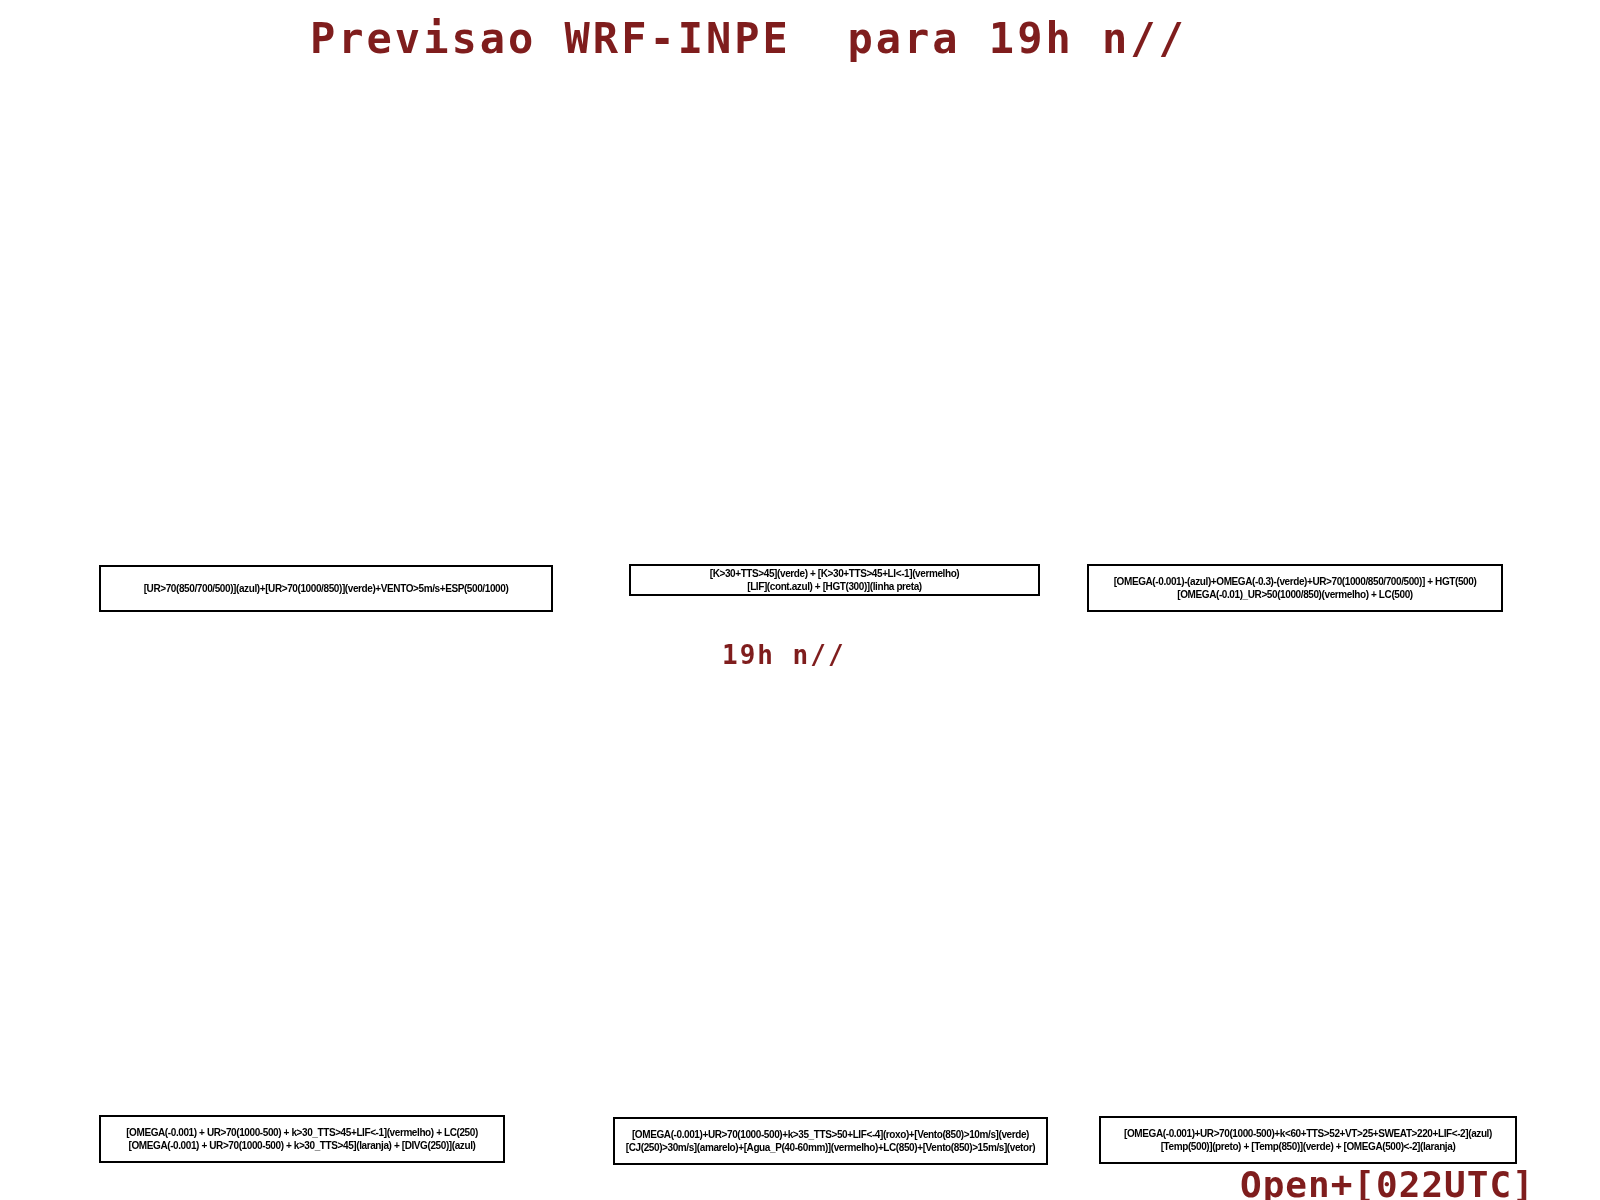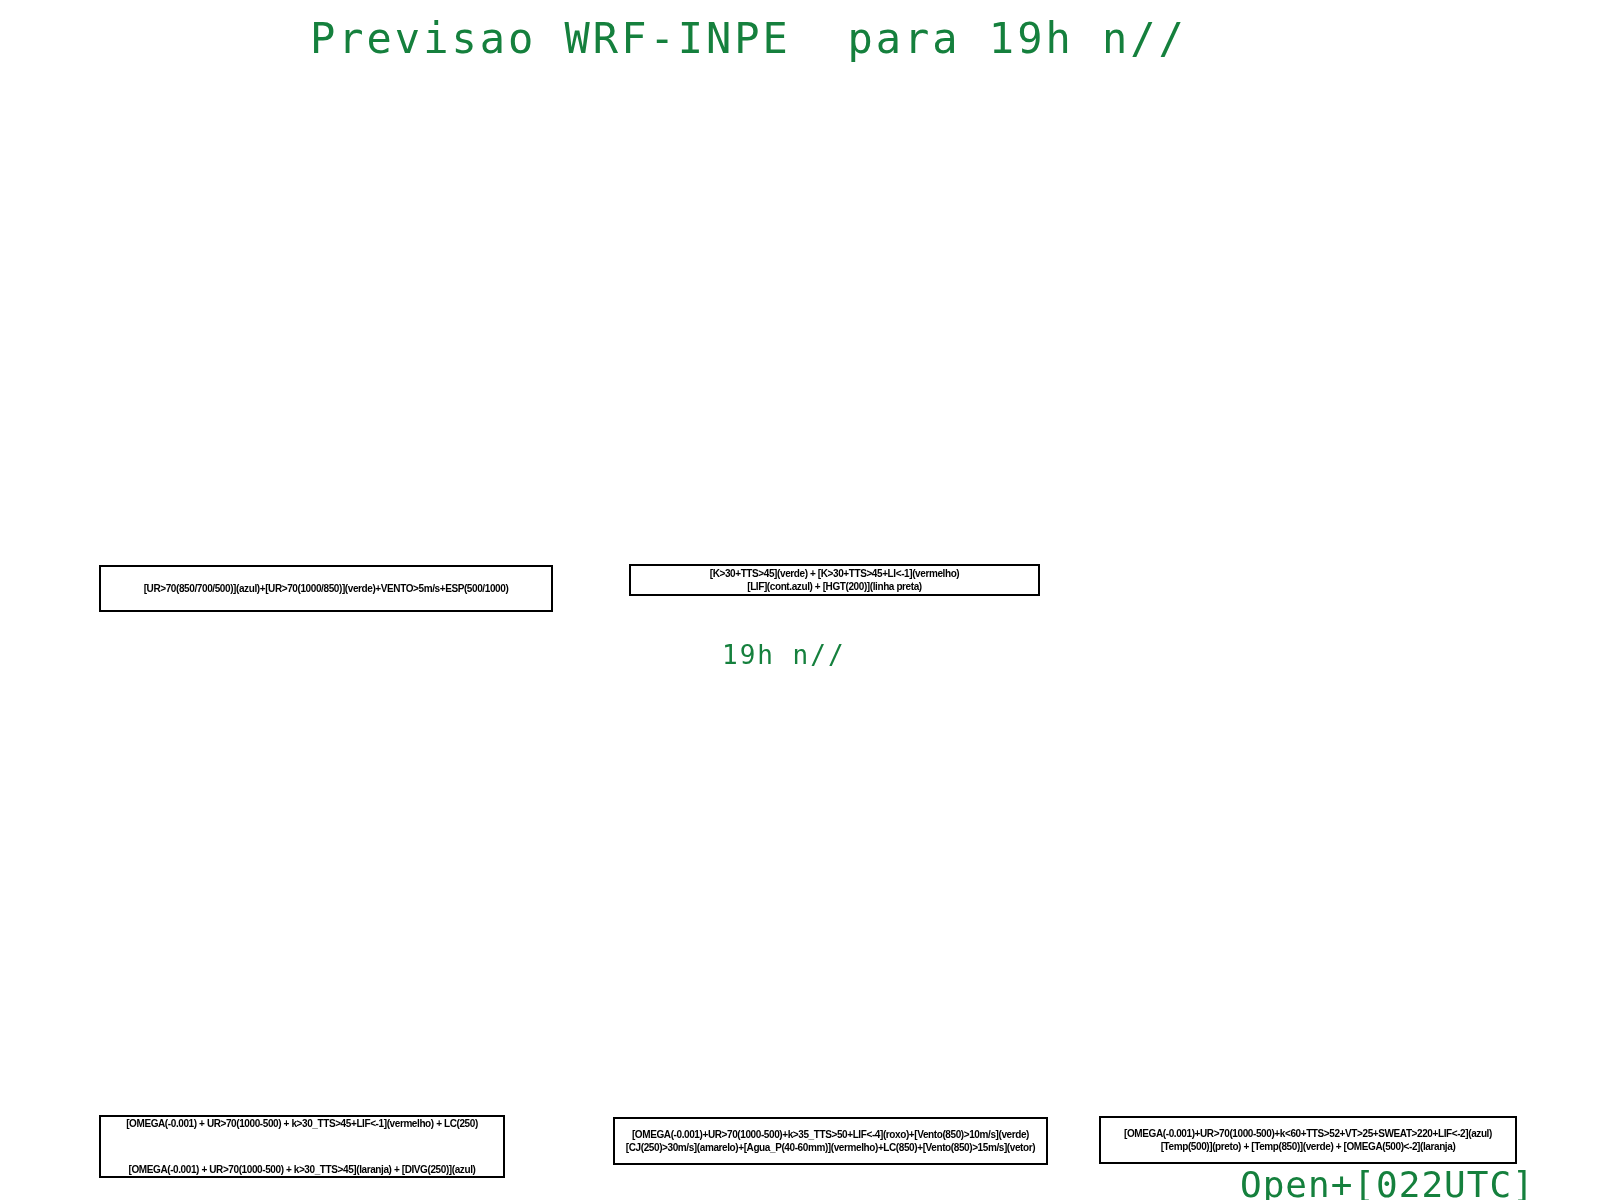--- a/index.html
+++ b/index.html
@@ -13,22 +13,22 @@
     height: 1200px;
     background: #ffffff;
     overflow: hidden;
     font-family: "Liberation Sans", sans-serif;
     color: #000000;
   }
   
   .plotter-text {
     position: absolute;
     font-family: "DejaVu Sans Mono", monospace;
-    font-weight: normal;
-    color: #15803d;
+    font-weight: bold;
+    color: #7f1d1d;
     white-space: pre;
   }
   .page-title {
     left: 310px;
     top: 14px;
     font-size: 42px;
     letter-spacing: 3px;
   }
   .center-label {
     left: 722px;
@@ -60,41 +60,45 @@
     letter-spacing: -0.4px;
     white-space: nowrap;
     color: #000000;
     text-align: center;
   }
   .caption-line:empty { display: none; }
   
   #box0 { left: 99px;   top: 565px;  width: 454px; height: 47px; }
   #box1 { left: 592px;  top: 564px;  width: 411px; height: 32px; margin-left: 37px; }
   #box2 { left: 1087px; top: 564px;  width: 416px; height: 48px; }
-  #box3 { left: 99px;   top: 1115px; width: 406px; height: 63px; justify-content: space-between; }
+  #box3 { left: 99px;   top: 1115px; width: 406px; height: 48px; }
   #box4 { left: 585px;  top: 1117px; width: 435px; height: 48px; margin-left: 28px; }
   #box5 { left: 1085px; top: 1116px; width: 418px; height: 48px; margin-left: 14px; }
 </style>
 </head>
 <body>
 
 <div class="page">
 
   <div class="plotter-text page-title">Previsao WRF-INPE  para 19h n//</div>
 
   <div id="box0" class="caption-box">
     <span class="caption-line">[UR&gt;70(850/700/500)](azul)+[UR&gt;70(1000/850)](verde)+VENTO&gt;5m/s+ESP(500/1000)</span>
 
   </div>
 
   <div id="box1" class="caption-box">
     <span class="caption-line">[K&gt;30+TTS&gt;45](verde)  +  [K&gt;30+TTS&gt;45+LI&lt;-1](vermelho)</span>
-    <span class="caption-line">[LIF](cont.azul)  +  [HGT(200)](linha preta)</span>
+    <span class="caption-line">[LIF](cont.azul)  +  [HGT(300)](linha preta)</span>
   </div>
 
+  <div id="box2" class="caption-box">
+    <span class="caption-line">[OMEGA(-0.001)-(azul)+OMEGA(-0.3)-(verde)+UR&gt;70(1000/850/700/500)]  +  HGT(500)</span>
+    <span class="caption-line">[OMEGA(-0.01)_UR&gt;50(1000/850)(vermelho)  +  LC(500)</span>
+  </div>
 
   <div class="plotter-text center-label">19h n//</div>
 
   <div id="box3" class="caption-box">
     <span class="caption-line">[OMEGA(-0.001)  +  UR&gt;70(1000-500)  +  k&gt;30_TTS&gt;45+LIF&lt;-1](vermelho)  +  LC(250)</span>
     <span class="caption-line">[OMEGA(-0.001)  +  UR&gt;70(1000-500)  +  k&gt;30_TTS&gt;45](laranja)  +  [DIVG(250)](azul)</span>
   </div>
 
   <div id="box4" class="caption-box">
     <span class="caption-line">[OMEGA(-0.001)+UR&gt;70(1000-500)+k&gt;35_TTS&gt;50+LIF&lt;-4](roxo)+[Vento(850)&gt;10m/s](verde)</span>

